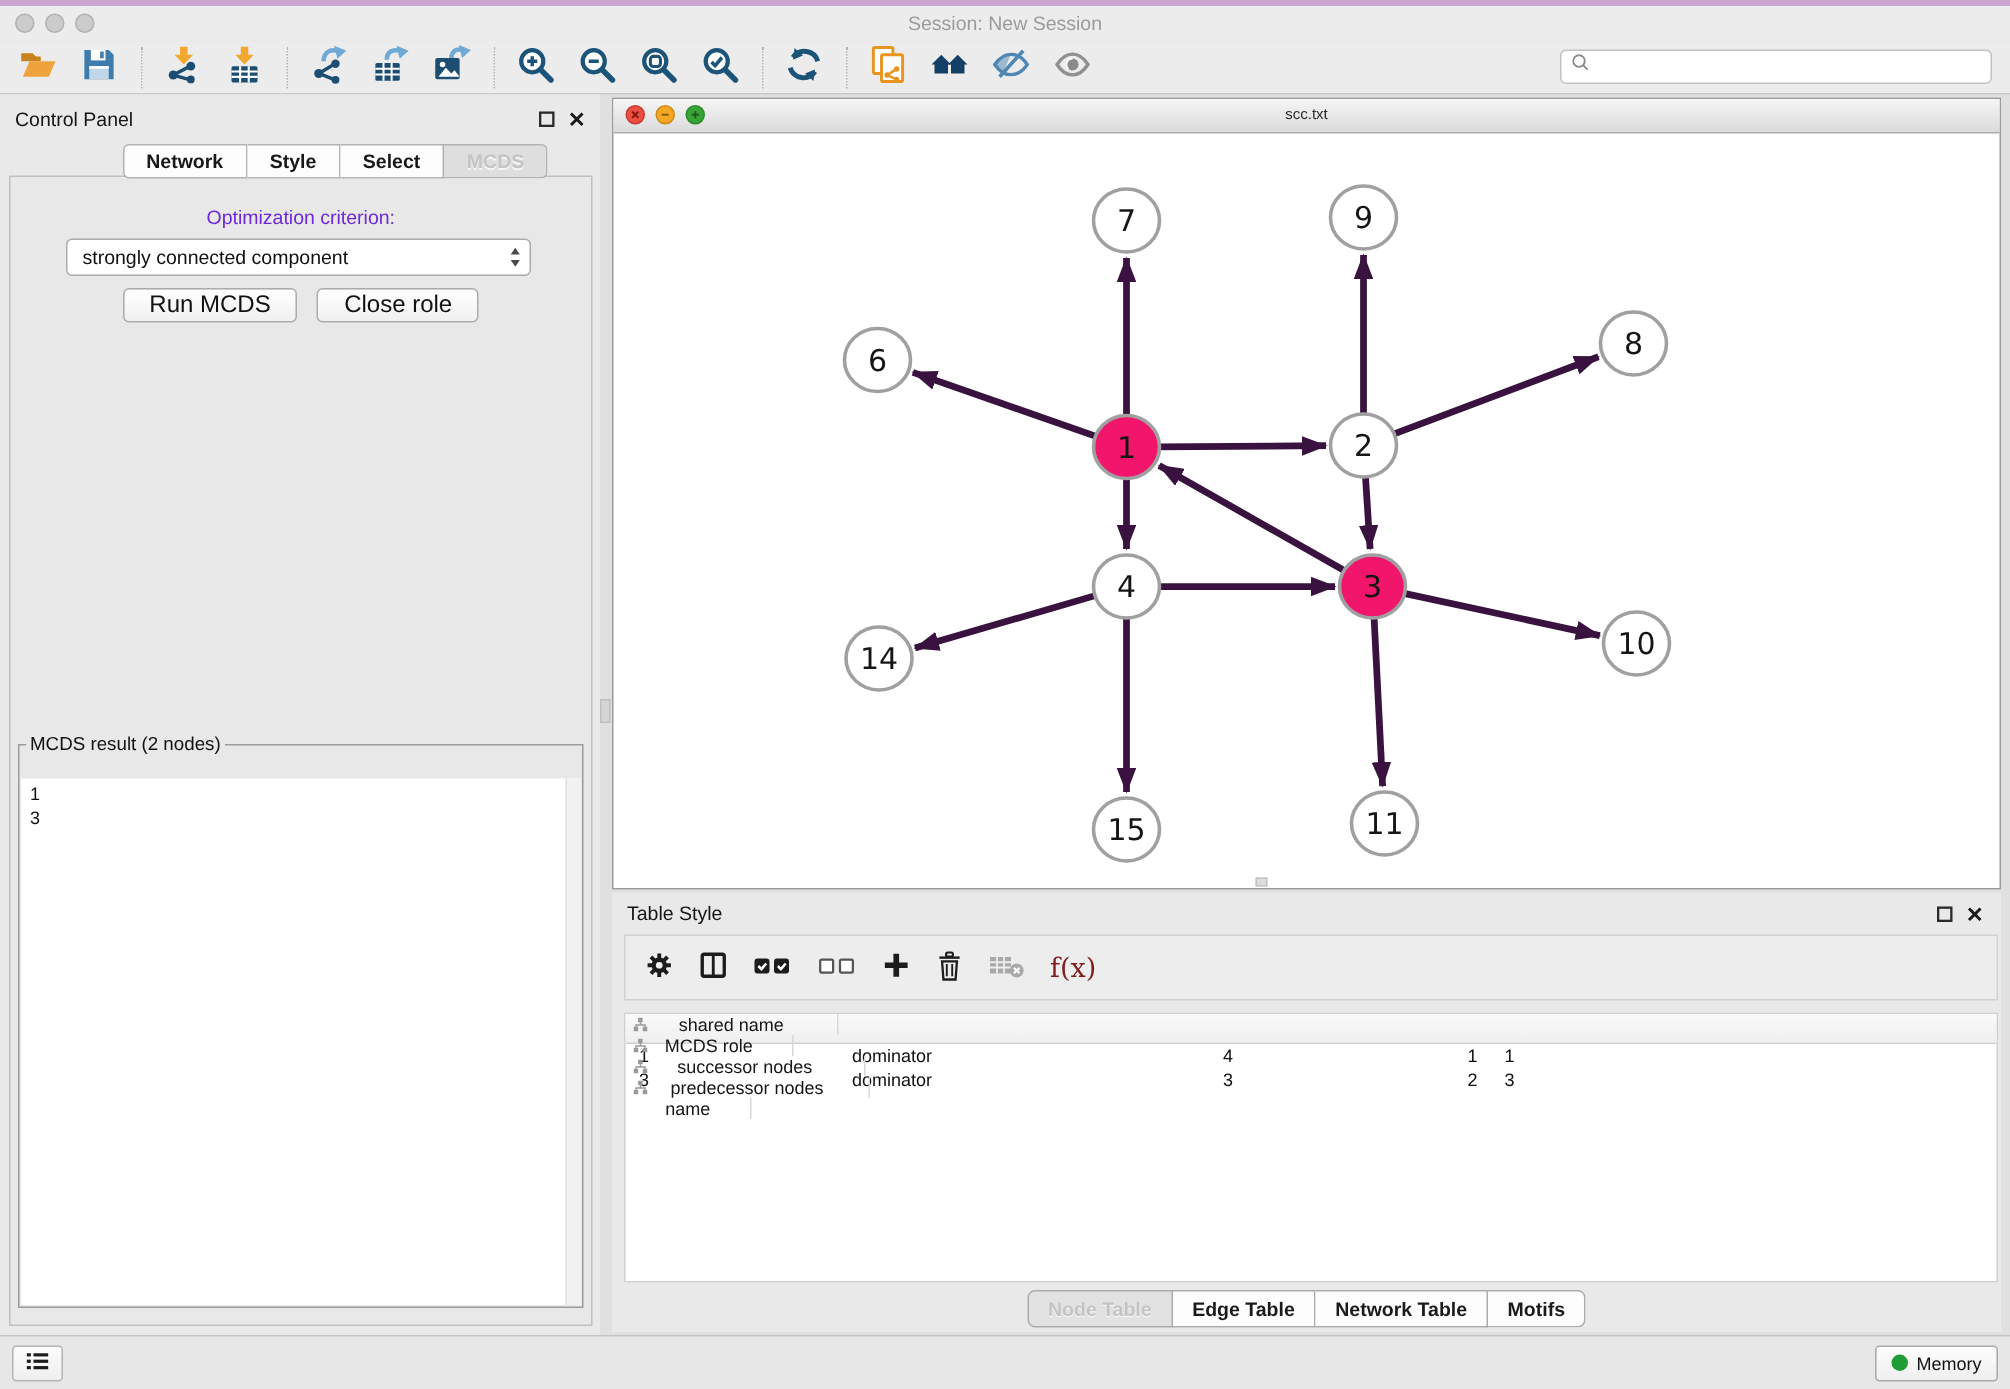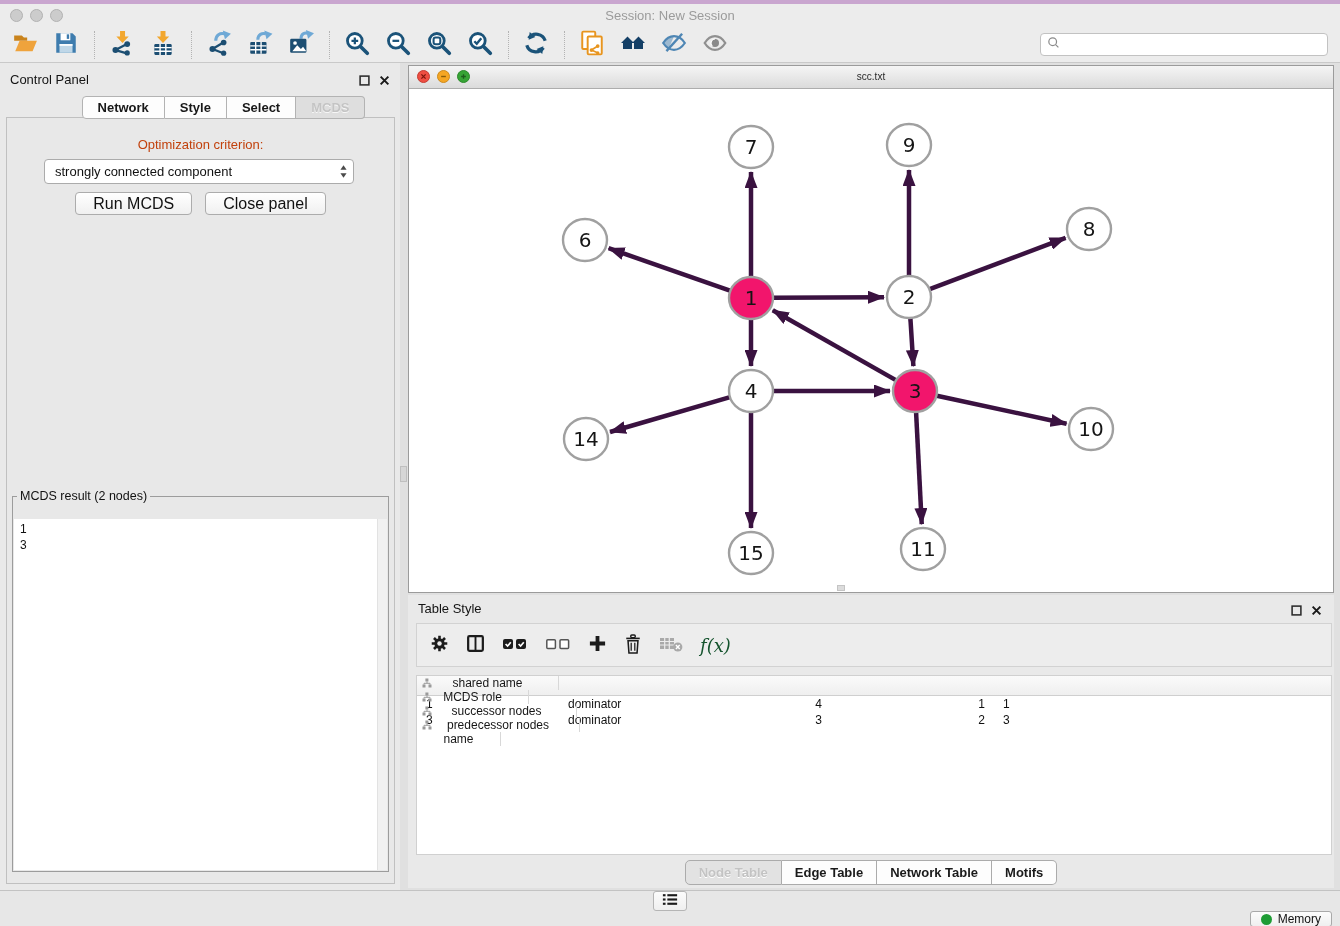--- a/index.html
+++ b/index.html
@@ -26,21 +26,21 @@
   .cp-title{position:absolute;left:10px;top:9px;font-size:13px;color:#141414;}
   .head-icons{position:absolute;right:10px;top:9px;display:flex;gap:9px;align-items:center;}
   .head-icons svg{width:11px;height:11px;cursor:pointer;}
   .cp-tabs{position:absolute;top:33px;left:0;right:0;display:flex;justify-content:center;z-index:2;margin-left:47px;}
   .ctab{height:21px;line-height:21px;padding:0 15px;background:#FDFDFD;border:1px solid #B3B3B3;border-left:none;
         font-size:13px;font-weight:700;color:#181818;cursor:pointer;}
   .ctab:first-child{border-left:1px solid #B3B3B3;border-radius:4px 0 0 4px;}
   .ctab:last-child{border-radius:0 4px 4px 0;}
   .ctab.dim{background:#DEDEDE;color:#C4C4C4;text-shadow:0 1px 0 #F7F7F7;}
   .cp-body{position:absolute;left:6px;right:5px;top:54px;bottom:6px;background:#E8E8E8;border:1px solid #C0C0C0;}
-  .opt-label{position:absolute;top:19px;left:0;right:0;text-align:center;font-size:13px;color:#c2410c;}
+  .opt-label{position:absolute;top:19px;left:0;right:0;text-align:center;font-size:13px;color:#6d28d9;}
   .dropdown{position:absolute;left:37px;right:40px;top:41px;height:23px;background:#fff;border:1px solid #ABABAB;border-radius:4px;
             display:flex;align-items:center;font-size:13px;color:#111;cursor:pointer;}
   .dropdown .dd-text{flex:1;padding-left:10px;}
   .dropdown .dd-step{width:20px;height:100%;display:flex;align-items:center;justify-content:center;}
   .btn-row{position:absolute;top:74px;left:0;right:0;display:flex;justify-content:center;gap:13px;}
   .pbtn{height:23px;padding:0 17px;font-size:16px;color:#111;background:linear-gradient(#FFFFFF,#F0F0F0);
         border:1px solid #ACACAC;border-radius:4px;cursor:pointer;font-family:inherit;}
   .result-fs{position:absolute;left:5px;right:5px;top:371px;bottom:11px;border:1px solid #9C9C9C;margin:0;padding:0;}
   .result-fs legend{font-size:12.5px;color:#111;margin-left:4px;padding:0 3px;}
   .rtext{position:absolute;left:1px;right:1px;top:16px;bottom:1px;background:#fff;font-size:12px;line-height:16px;
@@ -62,39 +62,39 @@
   .graph-node{cursor:pointer;}
   .graph-node text{font-family:"DejaVu Sans",sans-serif;font-size:20px;fill:#151515;}
   
   .tp{position:absolute;left:408px;top:595px;width:926px;height:293px;background:#E9E9E9;}
   .tp-title{position:absolute;left:10px;top:6px;font-size:13px;color:#141414;}
   .tp-headicons{position:absolute;right:12px;top:7px;display:flex;gap:9px;align-items:center;}
   .tp-headicons svg{width:11px;height:11px;cursor:pointer;}
   .tp-toolbar{position:absolute;left:8px;right:2px;top:28px;height:44px;background:#EDEDED;border:1px solid #D2D2D2;
               box-sizing:border-box;display:flex;align-items:center;padding-left:13px;gap:17px;}
   .tico{display:flex;align-items:center;justify-content:center;border:0;background:none;padding:0;cursor:pointer;}
-  .fx{font-family:"DejaVu Serif",serif;font-style:italic;color:#14532d;font-size:18px;}
+  .fx{font-family:"DejaVu Serif",serif;color:#7f1d1d;font-size:18px;}
   .ttable{position:absolute;left:8px;right:2px;top:80px;bottom:33px;background:#fff;border:1px solid #D0D0D0;box-sizing:border-box;overflow:hidden;}
   .thead{display:flex;height:19px;background:linear-gradient(#FAFAFA,#EFEFEF);border-bottom:1px solid #CFCFCF;flex-direction:column;}
   .hcell{position:relative;display:flex;align-items:center;justify-content:center;font-size:12px;color:#161616;
          border-right:1px solid #D8D8D8;box-sizing:border-box;cursor:pointer;}
   .hcell svg{position:absolute;left:5px;width:10px;height:10px;}
   .w0{width:142px}.w1{width:112px}.w2{width:160px}.w3{width:163px}.w4{width:84px}.wf{flex:1;border-right:none;}
   .trow{display:flex;height:16px;font-size:12px;color:#111;}
   .tcell{box-sizing:border-box;padding:0 9px;line-height:16px;overflow:hidden;}
   .al{text-align:left}.ar{text-align:right}
   .tp-tabs{position:absolute;left:0;right:0;bottom:4px;height:24px;display:flex;justify-content:center;}
   .ttab{height:23px;line-height:23px;padding:0 13px;font-size:13px;font-weight:700;background:#FDFDFD;
         border:1px solid #ABABAB;border-left:none;color:#1A1A1A;cursor:pointer;}
   .ttab:first-child{border-left:1px solid #ABABAB;border-radius:5px 0 0 5px;}
   .ttab:last-child{border-radius:0 5px 5px 0;}
   .ttab.dim{background:#E2E2E2;color:#C3C3C3;text-shadow:0 1px 0 #fff;}
   
   .status{position:absolute;left:0;right:0;bottom:0;height:36px;background:#E7E7E7;border-top:1px solid #C3C3C3;
-          display:flex;align-items:center;padding:0 8px;box-sizing:border-box;flex-direction:column;}
+          display:flex;align-items:center;padding:0 8px;box-sizing:border-box;}
   .sbtn{width:34px;height:24px;background:linear-gradient(#FCFCFC,#EFEFEF);border:1px solid #B5B5B5;border-radius:3px;
         display:flex;align-items:center;justify-content:center;cursor:pointer;}
   .mem{margin-left:auto;height:24px;display:flex;align-items:center;gap:6px;padding:0 10px;
        background:linear-gradient(#FCFCFC,#EFEFEF);border:1px solid #A9A9A9;border-radius:3px;font-size:12px;color:#111;cursor:pointer;}
   .mem-dot{width:11px;height:11px;border-radius:50%;background:#1E9C35;}
 </style>
 </head>
 <body>
 
 <div class="app">
@@ -290,21 +290,21 @@
         <span class="dd-text">strongly connected component</span>
         <span class="dd-step">
             <svg viewBox="0 0 10 16" width="9" height="15">
               <path d="M5 1 8.4 6H1.6z" fill="#4A4A4A"></path>
               <path d="M5 15 1.6 10h6.8z" fill="#4A4A4A"></path>
             </svg>
           </span>
       </div>
       <div class="btn-row">
         <button class="pbtn">Run MCDS</button>
-        <button class="pbtn">Close panel</button>
+        <button class="pbtn">Close role</button>
       </div>
       <fieldset class="result-fs">
         <legend>MCDS result (2 nodes)</legend>
         <div class="rtext">1
 3</div>
         <div class="rscroll"></div>
       </fieldset>
     </div>
   </div>
   <div class="pane-grip"></div>

